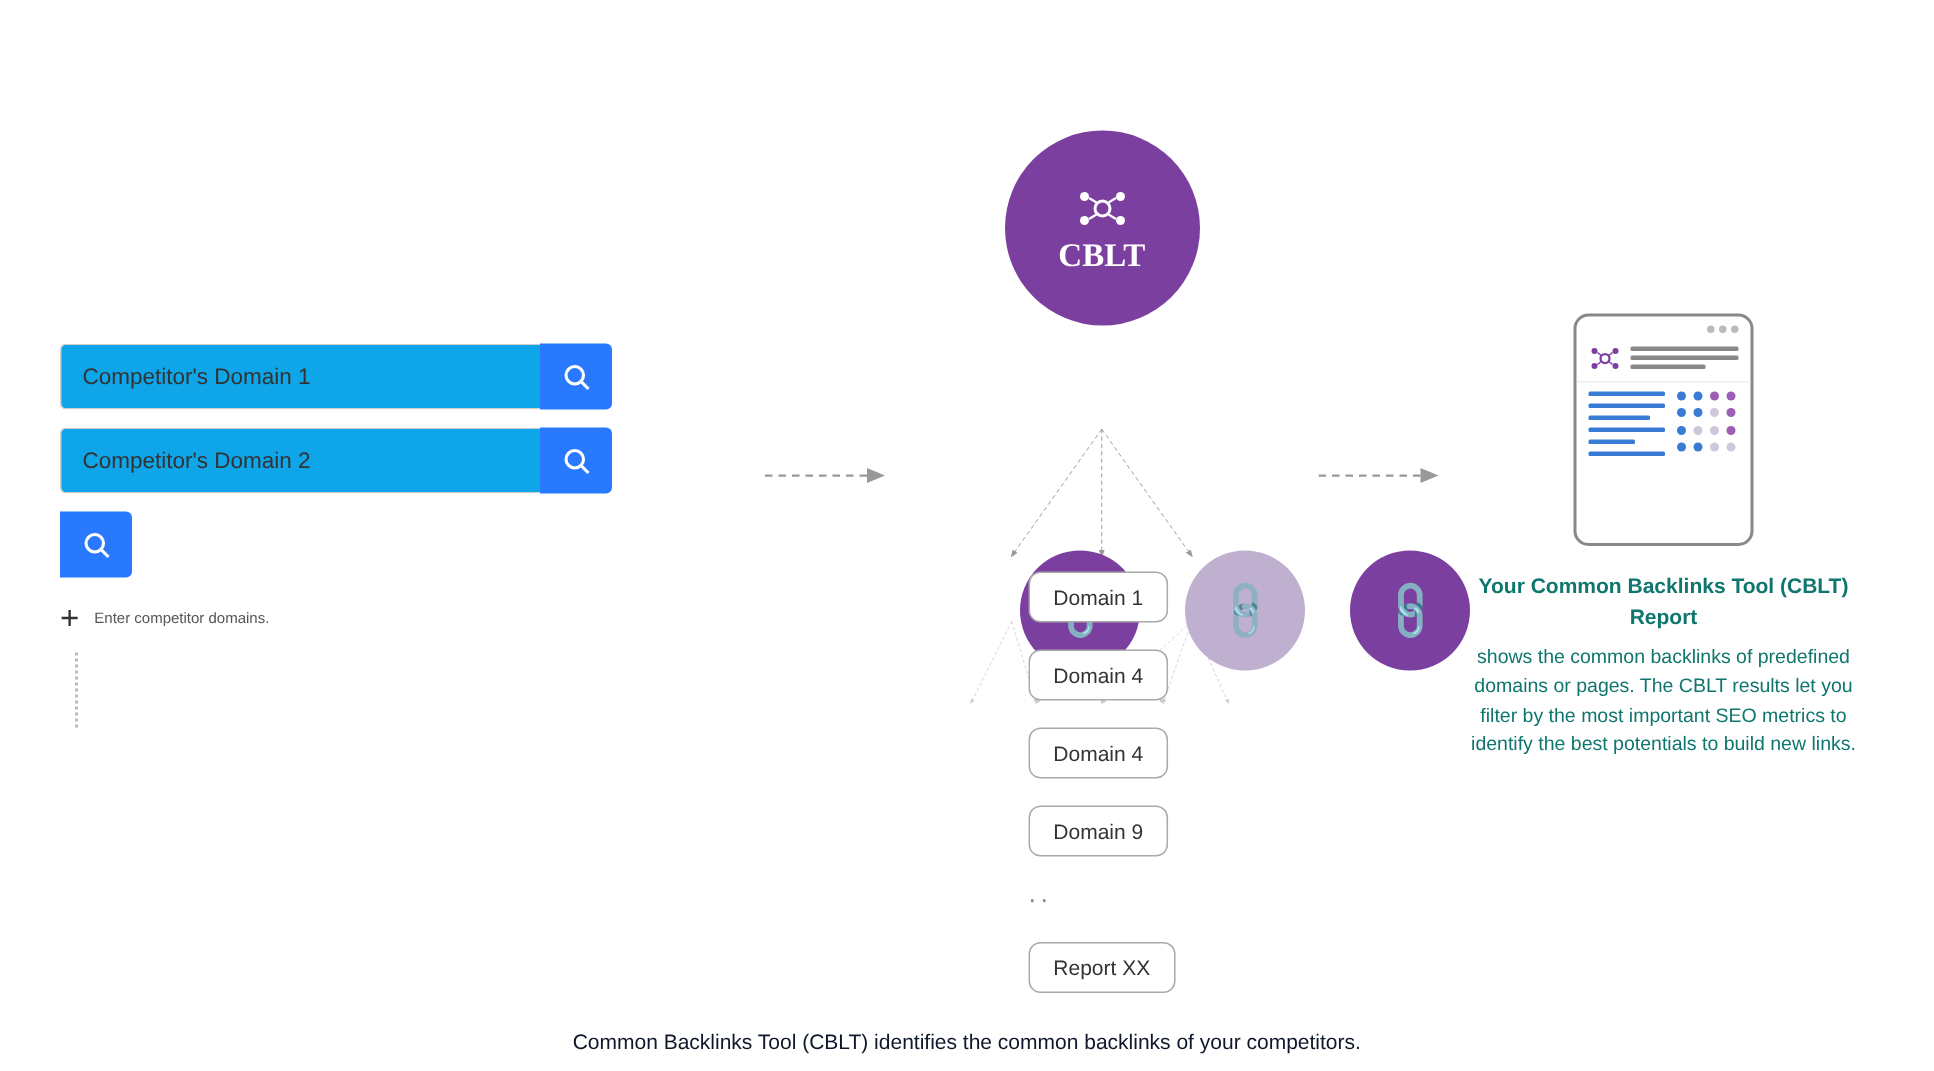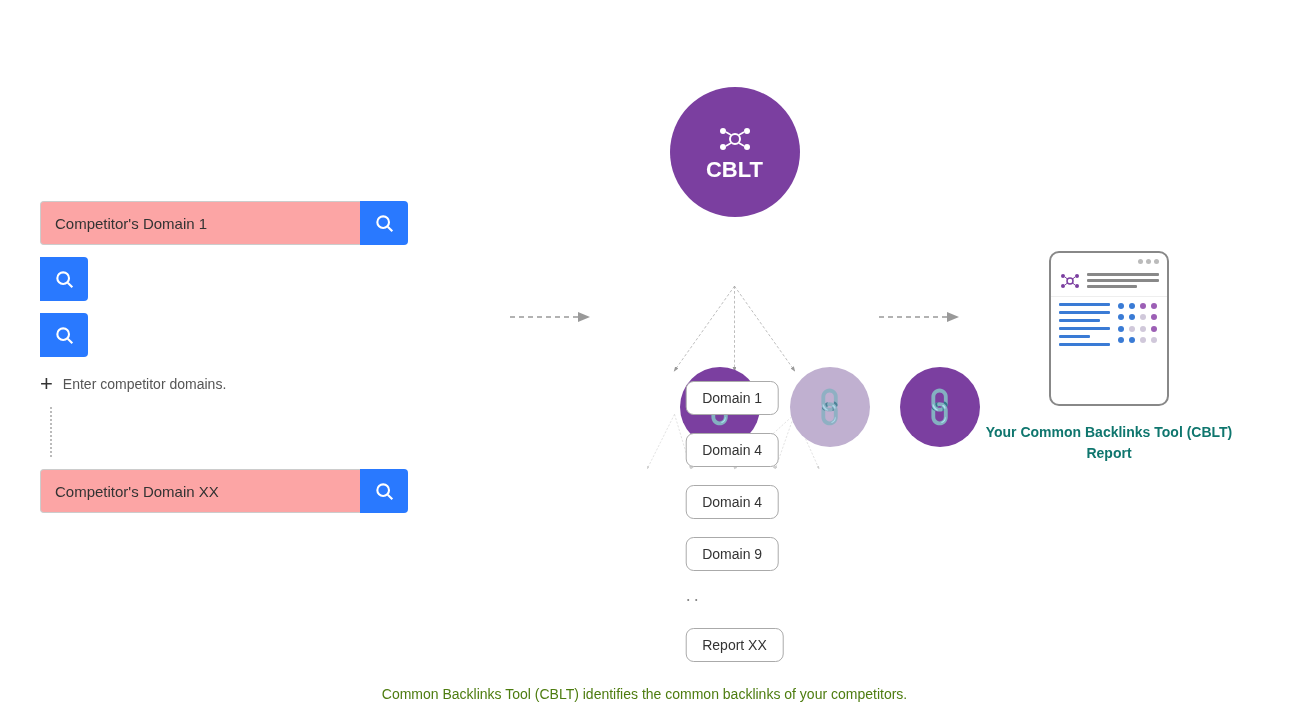--- a/index.html
+++ b/index.html
@@ -40,21 +40,21 @@
     .domain-input {
       border: 1.5px solid #ccc;
       border-right: none;
       border-radius: 4px 0 0 4px;
       padding: 10px 14px;
       font-size: 15px;
       color: #333;
       width: 320px;
       height: 44px;
       outline: none;
-      background: #fca5a5;
+      background: #0ea5e9;
     }
 
     .search-btn {
       background: #2979ff;
       border: none;
       border-radius: 0 4px 4px 0;
       width: 48px;
       height: 44px;
       cursor: pointer;
       display: flex;
@@ -78,21 +78,21 @@
     }
 
     .add-icon {
       font-size: 22px;
       color: #333;
       font-weight: 300;
       line-height: 1;
     }
 
     .add-label {
-      font-size: 14px;
+      font-size: 10px;
       color: #555;
     }
 
     
     .center-diagram {
       flex: 1;
       position: relative;
       height: 650px;
       margin: 0 20px;
     }
@@ -165,21 +165,21 @@
       font-size: 14px;
     }
 
     
     .bottom-caption {
       position: absolute;
       bottom: 12px;
       left: 50%;
       transform: translateX(-50%);
       font-size: 14px;
-      color: #4d7c0f;
+      color: #0f172a;
       white-space: nowrap;
       text-align: left;
     }
   </style>
 </head>
 <body>
 
 <div class="main-container">
 
   <div class="left-panel">
@@ -187,20 +187,21 @@
       <input class="domain-input" type="text" value="Competitor's Domain 1" style="">
       <button class="search-btn">
         <svg class="search-icon-svg" viewBox="0 0 24 24">
           <circle cx="11" cy="11" r="7"></circle>
           <line x1="16.5" y1="16.5" x2="22" y2="22"></line>
         </svg>
       </button>
     </div>
 
     <div class="input-row">
+      <input class="domain-input" type="text" value="Competitor's Domain 2" style="">
       <button class="search-btn">
         <svg class="search-icon-svg" viewBox="0 0 24 24">
           <circle cx="11" cy="11" r="7"></circle>
           <line x1="16.5" y1="16.5" x2="22" y2="22"></line>
         </svg>
       </button>
     </div>
 
     <div class="input-row">
       <button class="search-btn">
@@ -214,41 +215,32 @@
 
     <div class="add-row">
       <span class="add-icon">+</span>
       <span class="add-label">Enter competitor domains.</span>
     </div>
 
     <div style="display:flex; flex-direction:column; gap:0; margin-left:10px;">
       <div style="border-left: 2px dotted #bbb; height: 50px;"></div>
     </div>
 
-    <div class="input-row">
-      <input class="domain-input" type="text" value="Competitor's Domain XX" style="">
-      <button class="search-btn">
-        <svg class="search-icon-svg" viewBox="0 0 24 24">
-          <circle cx="11" cy="11" r="7"></circle>
-          <line x1="16.5" y1="16.5" x2="22" y2="22"></line>
-        </svg>
-      </button>
-    </div>
   </div>
 
   <div style="display:flex;align-items:center;flex-shrink:0;margin:0 10px;margin-bottom:80px;">
     <svg width="80" height="24" viewBox="0 0 80 24">
       <line x1="0" y1="12" x2="68" y2="12" stroke="#999" stroke-width="1.5" stroke-dasharray="5,4"></line>
       <polygon points="68,7 80,12 68,17" fill="#999"></polygon>
     </svg>
   </div>
 
   <div class="center-diagram" style="position:relative; width:420px; height:650px; flex-shrink:0;">
 
-    <div class="cblt-circle" style="position:absolute;top:55px;left:50%;transform:translateX(-50%);">
+    <div class="cblt-circle" style="position:absolute;top:55px;left:50%;transform:translateX(-50%);font-family:Liberation Serif, serif;">
       <svg width="36" height="36" viewBox="0 0 36 36">
         <circle cx="18" cy="18" r="5" fill="none" stroke="white" stroke-width="2"></circle>
         <circle cx="6" cy="10" r="3" fill="white"></circle>
         <circle cx="30" cy="10" r="3" fill="white"></circle>
         <circle cx="6" cy="26" r="3" fill="white"></circle>
         <circle cx="30" cy="26" r="3" fill="white"></circle>
         <line x1="9" y1="11" x2="14" y2="14" stroke="white" stroke-width="1.5"></line>
         <line x1="27" y1="11" x2="22" y2="14" stroke="white" stroke-width="1.5"></line>
         <line x1="9" y1="25" x2="14" y2="22" stroke="white" stroke-width="1.5"></line>
         <line x1="27" y1="25" x2="22" y2="22" stroke="white" stroke-width="1.5"></line>
@@ -366,18 +358,19 @@
           <div style="width:6px;height:6px;border-radius:50%;background:#3a7bd5;"></div>
           <div style="width:6px;height:6px;border-radius:50%;background:#3a7bd5;"></div>
           <div style="width:6px;height:6px;border-radius:50%;background:#d0c8da;"></div>
           <div style="width:6px;height:6px;border-radius:50%;background:#d0c8da;"></div>
         </div>
       </div>
     </div>
 
     <div class="report-text-block">
       <div class="report-title">Your Common Backlinks Tool (CBLT) Report</div>
+      <div style="margin-top:6px;font-size:13px;">shows the common backlinks of predefined domains or pages. The CBLT results let you filter by the most important SEO metrics to identify the best potentials to build new links.</div>
     </div>
   </div>
 
 </div>
 
 <div class="bottom-caption">Common Backlinks Tool (CBLT) identifies the common backlinks of your competitors.</div>
 
 </body></html>

